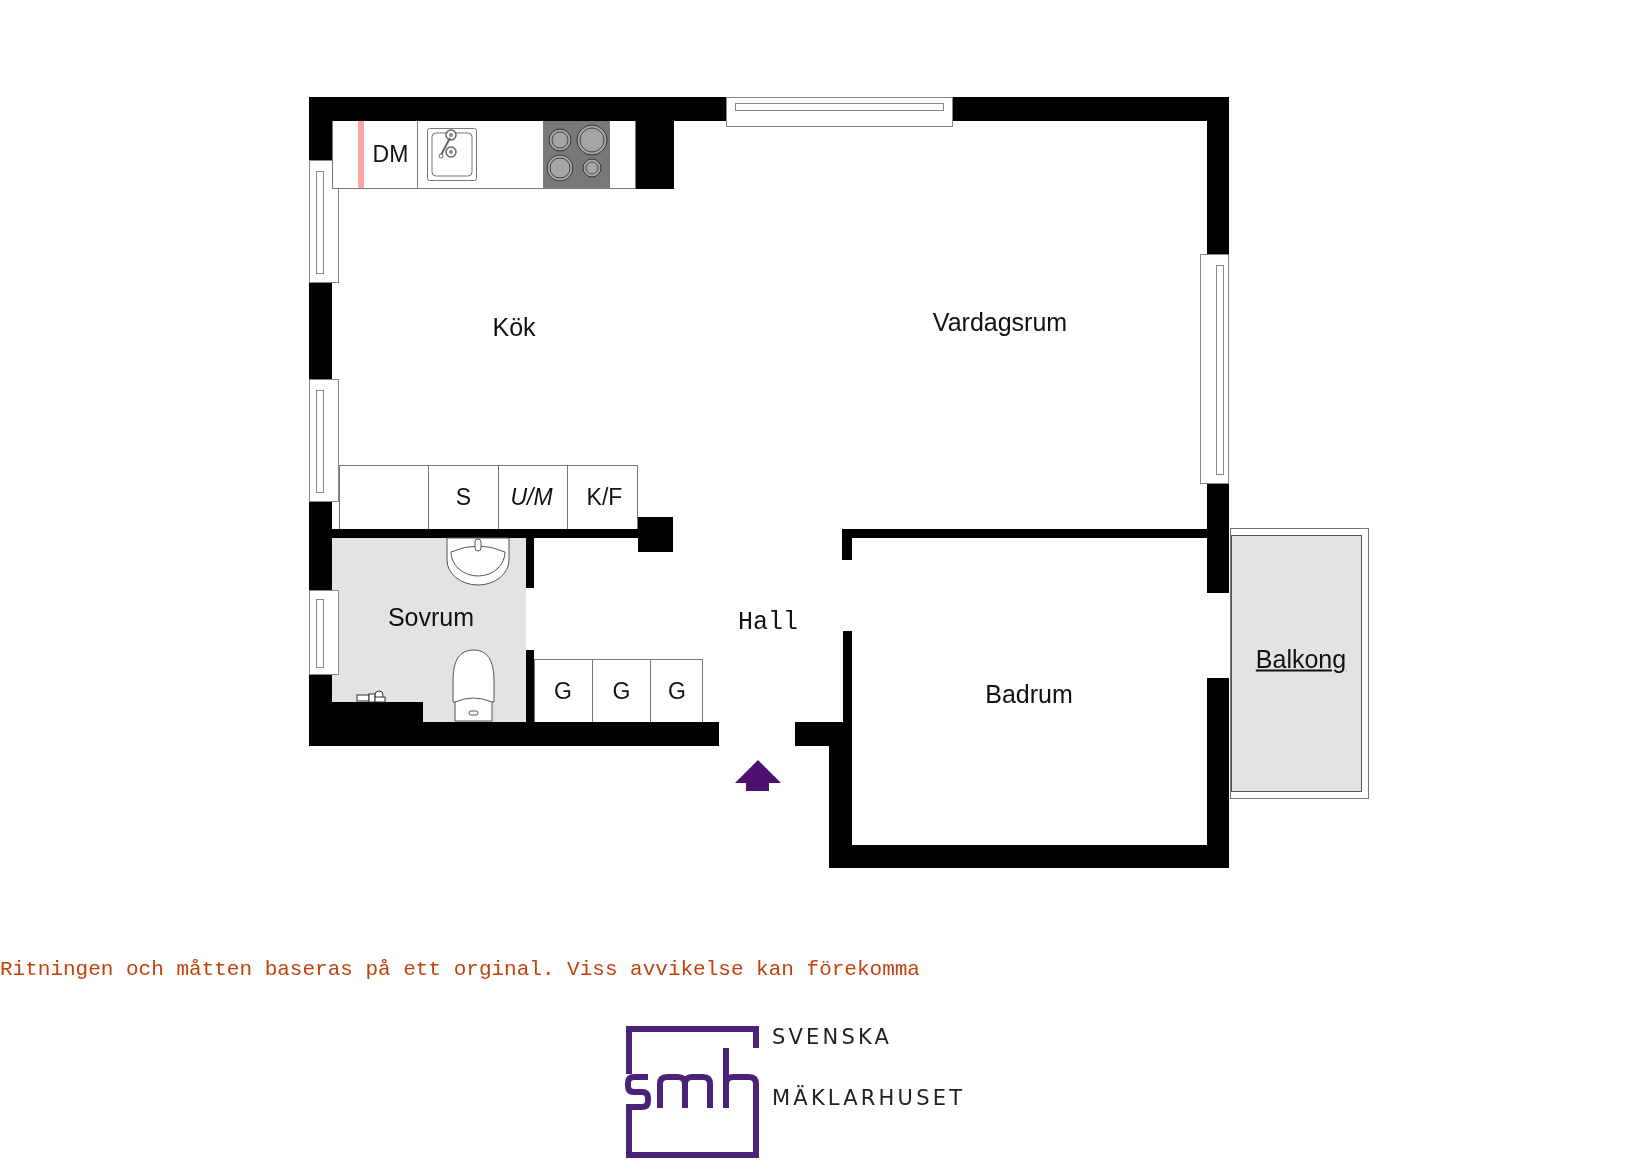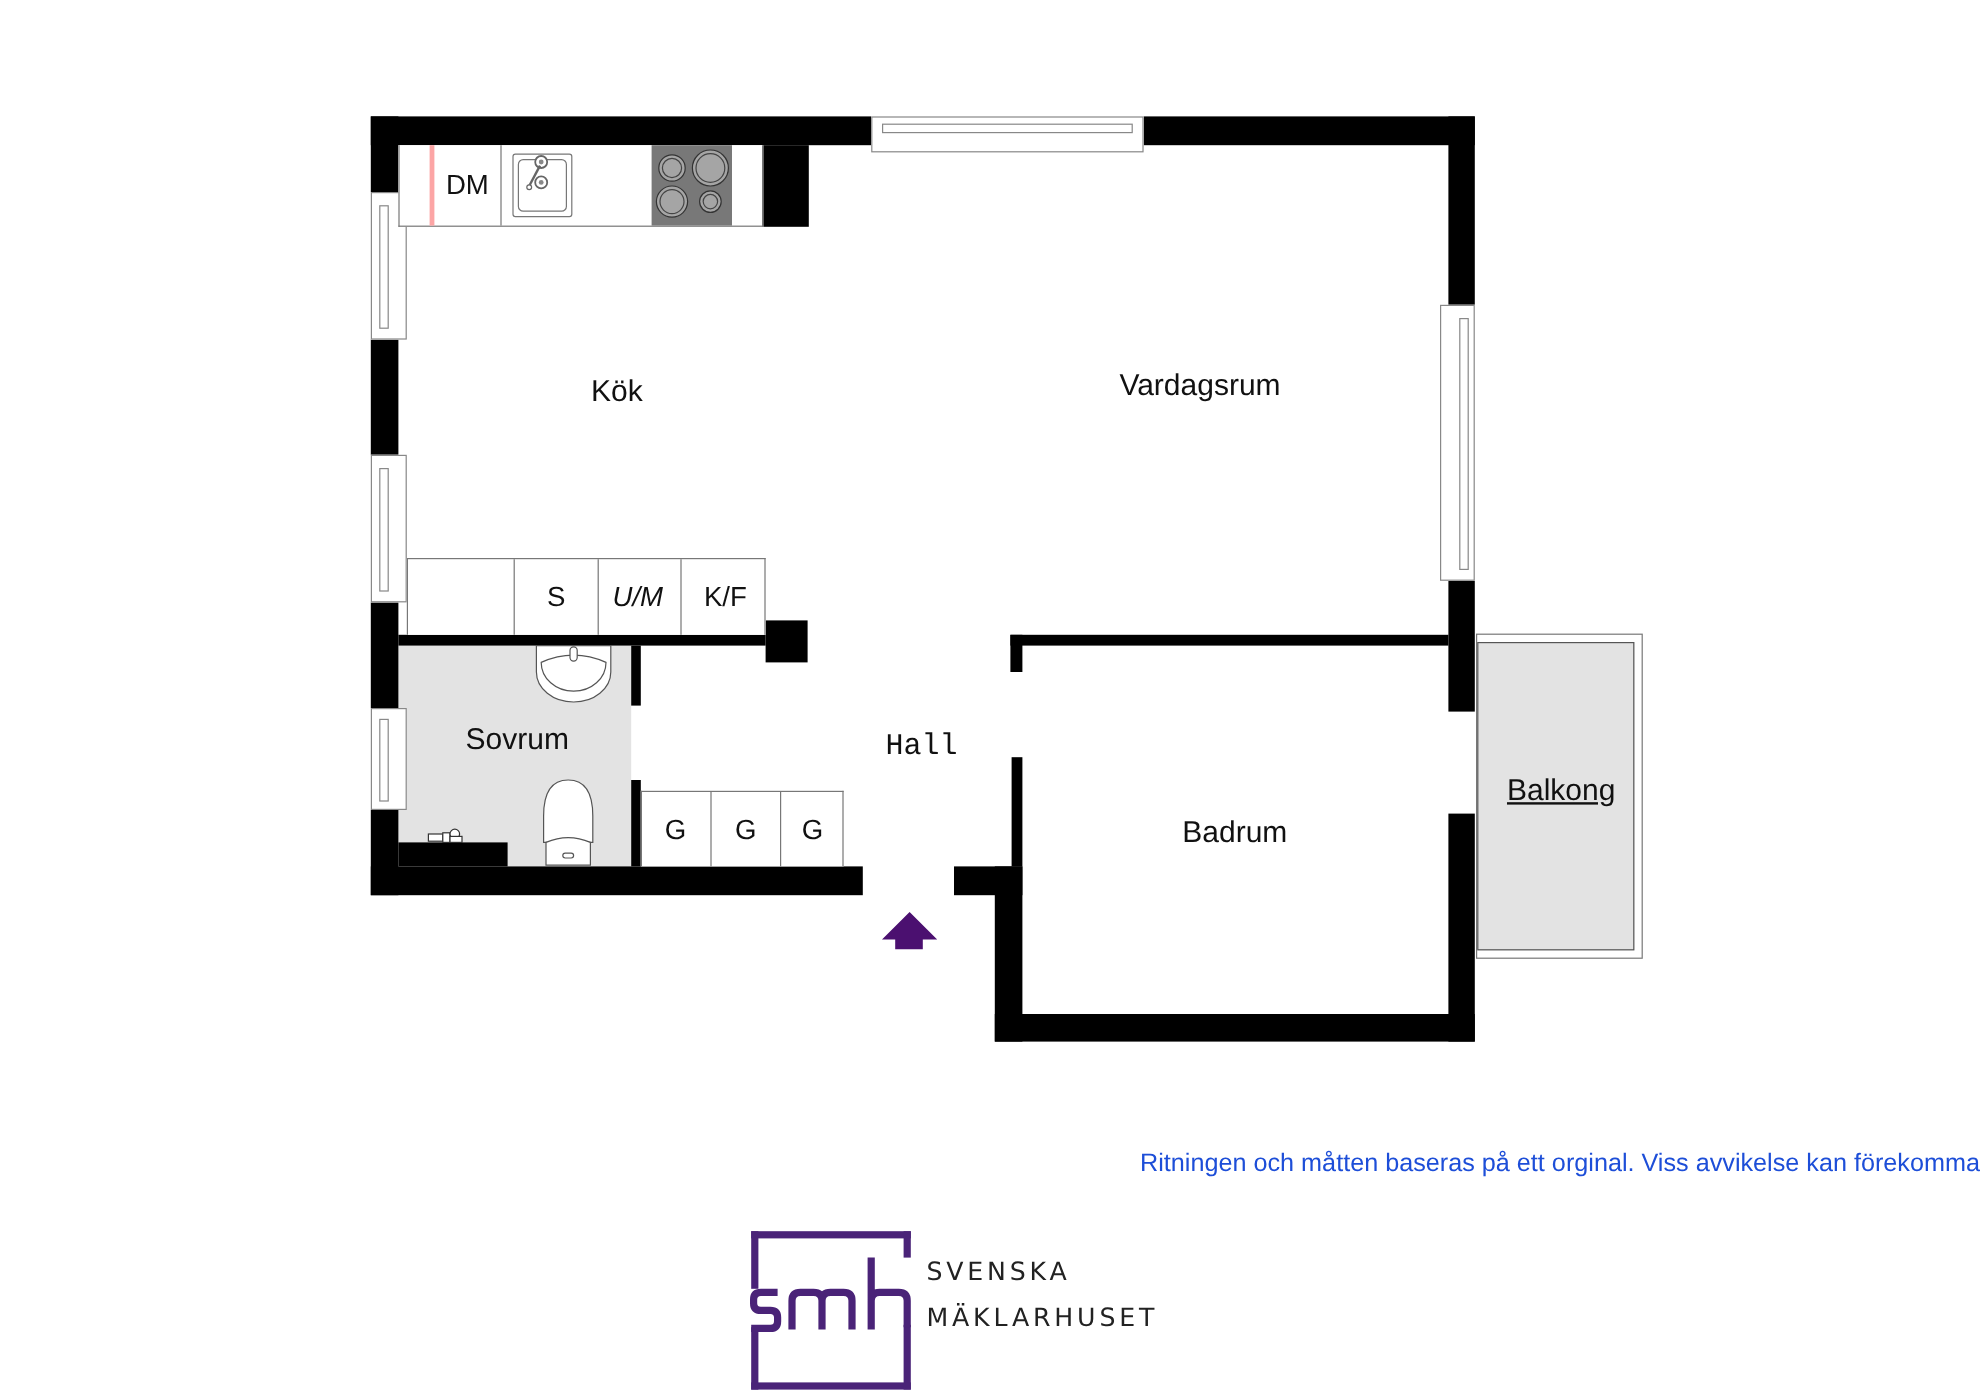--- a/index.html
+++ b/index.html
@@ -5,21 +5,21 @@
   html, body { margin: 0; padding: 0; background: #ffffff; }
   body { width: 1650px; height: 1166px; position: relative; overflow: hidden; font-family: "Liberation Sans", sans-serif; color: #111; }
   .abs { position: absolute; }
   .wall { position: absolute; background: #000; }
   .counter { position: absolute; background: #fff; border: 1px solid #777; box-sizing: border-box; }
   .cell { position: absolute; box-sizing: border-box; border-right: 1px solid #777; display: flex; align-items: center; justify-content: center; font-size: 23px; color: #111; }
   .win { position: absolute; background: #fff; border: 1px solid #888; box-sizing: border-box; }
   .win .pane { position: absolute; border: 1px solid #888; box-sizing: border-box; }
   .label { position: absolute; font-size: 25px; color: #111; white-space: nowrap; transform: translate(-50%, -50%); }
   svg { position: absolute; overflow: visible; }
-  .disclaimer { position: absolute; left: 0; width: 1650px; text-align: right; top: 958px; font-size: 21px; color: #1d4ed8; }
+  .disclaimer { position: absolute; left: 0; width: 1650px; text-align: left; top: 958px; font-size: 21px; color: #c2410c; font-family: Liberation Mono, monospace; }
   .logo-text { position: absolute; font-family: "DejaVu Sans", sans-serif; font-size: 21px; letter-spacing: 3.2px; color: #222; white-space: nowrap; }
 </style>
 </head>
 <body>
 
 <div>
 
   <div class="abs" style="left:332px;top:538px;width:194px;height:184px;background:#e3e3e3;"></div>
 
   <div class="abs" style="left:1230px;top:528px;width:139px;height:271px;border:1px solid #777;box-sizing:border-box;background:#fff;"></div>
@@ -65,21 +65,21 @@
     <div class="pane" style="left:6px;top:10px;width:8px;height:103px;"></div>
   </div>
   <div class="win" style="left:309px;top:590px;width:30px;height:85px;">
     <div class="pane" style="left:6px;top:8px;width:8px;height:69px;"></div>
   </div>
   <div class="win" style="left:1200px;top:254px;width:29px;height:230px;">
     <div class="pane" style="left:15px;top:10px;width:8px;height:210px;"></div>
   </div>
 
   <div class="counter" style="left:332px;top:121px;width:304px;height:68px;border-top:none;"></div>
-  <div class="cell" style="left:358px;top:121px;width:60px;height:67px;border-left:4px solid #fca5a5;">
+  <div class="cell" style="left:358px;top:121px;width:60px;height:67px;border-left:6px solid #fca5a5;">
     <span>DM</span>
   </div>
   <svg style="left:427px;top:128px;" width="50" height="53" viewBox="0 0 50 53">
     <rect x="0.5" y="0.5" width="49" height="52" rx="2" fill="#fff" stroke="#777"></rect>
     <rect x="5" y="5" width="40" height="43" rx="4" fill="#fff" stroke="#777"></rect>
     <circle cx="24" cy="7" r="5" fill="#fff" stroke="#666" stroke-width="1.5"></circle>
     <circle cx="24" cy="7" r="2" fill="#888"></circle>
     <circle cx="24" cy="24" r="5" fill="#fff" stroke="#666" stroke-width="1.5"></circle>
     <circle cx="24" cy="24" r="2" fill="#888"></circle>
     <line x1="23" y1="10" x2="14" y2="27" stroke="#666" stroke-width="2"></line>
@@ -165,15 +165,15 @@
 
     <rect x="127" y="78" width="6" height="54" fill="#4a2378"></rect>
 
     <path d="M22 51 L8 51 Q2 51 2 57 L2 60 Q2 66 8 66 L16 66 Q22 66 22 72 L22 75 Q22 81 16 81 L0 81" fill="none" stroke="#4a2378" stroke-width="6" stroke-linejoin="round"></path>
 
     <path d="M34 82 L34 58 Q34 51 41 51 L52 51 Q59 51 59 58 L59 82 M59 58 Q59 51 66 51 L77 51 Q84 51 84 58 L84 82" fill="none" stroke="#4a2378" stroke-width="6"></path>
 
     <path d="M100 22 L100 82 M100 58 Q100 51 107 51 L123 51 Q130 51 130 58 L130 80" fill="none" stroke="#4a2378" stroke-width="6"></path>
     <path d="M100 22 L133 22" fill="none" stroke="#4a2378" stroke-width="0"></path>
   </svg>
-  <div class="logo-text" style="left:772px;top:1048px;">SVENSKA</div>
+  <div class="logo-text" style="left:772px;top:1025px;">SVENSKA</div>
   <div class="logo-text" style="left:772px;top:1086px;">MÄKLARHUSET</div>
 </div>
 
 </body></html>

